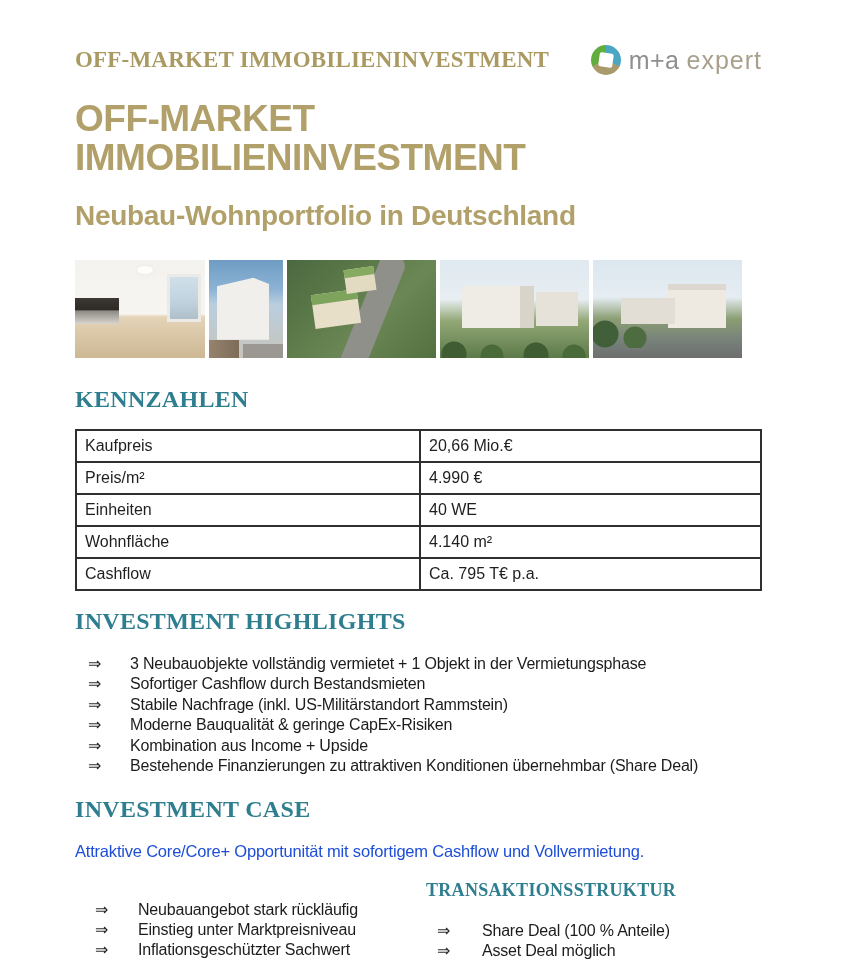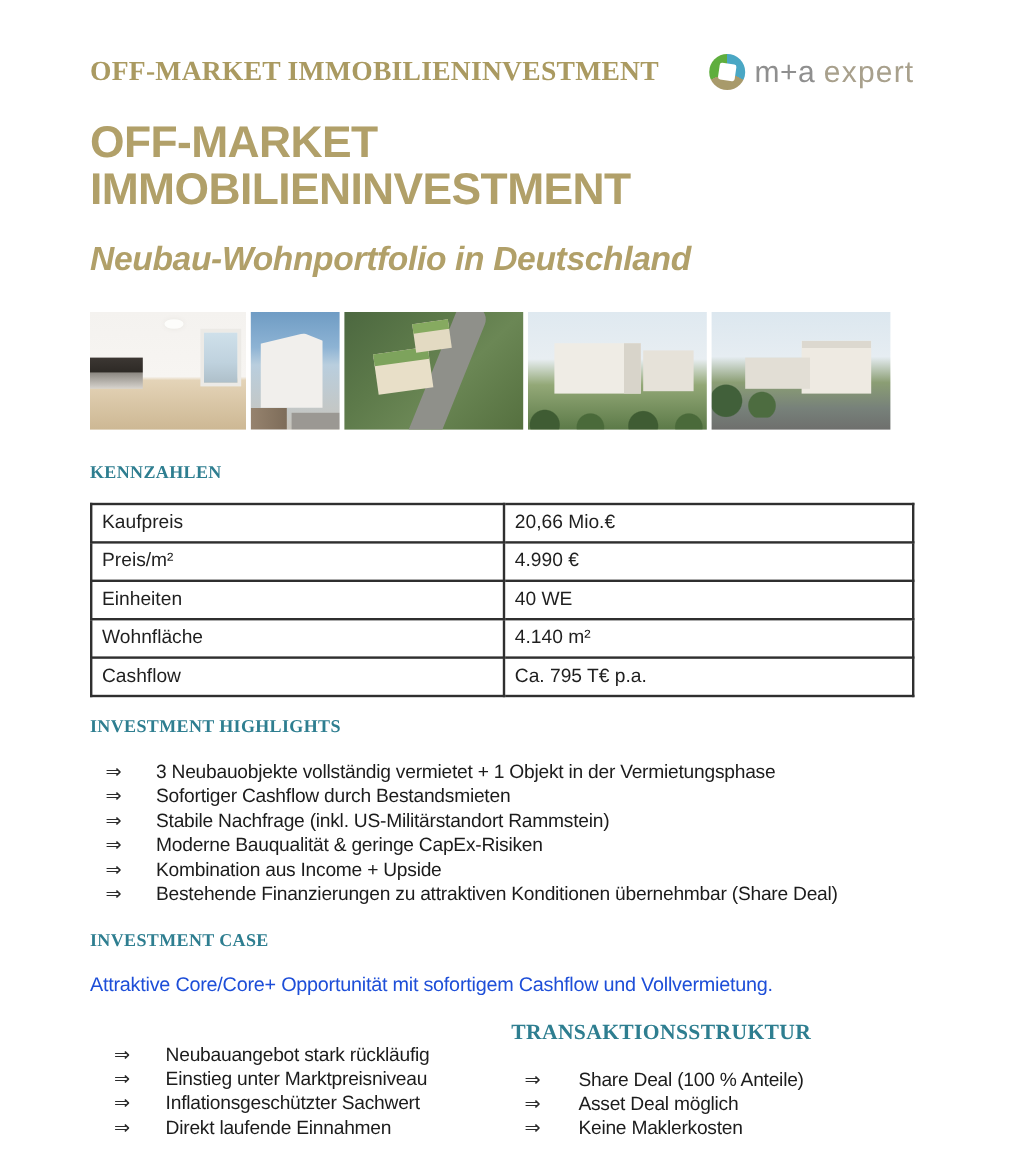--- a/index.html
+++ b/index.html
@@ -26,21 +26,21 @@
   }
   .logo-text { font-size:25px; line-height:1; display:flex; gap:7px; align-items:baseline; }
   .logo-m { color:#8f8f8f; letter-spacing:0.5px; }
   .logo-e { color:#a8a08c; letter-spacing:1px; }
   
   .main-title {
     margin-top:25px; font-size:37px; font-weight:700; color:#b1a069;
     letter-spacing:-0.5px; line-height:1.05;
   }
   .subtitle {
-    margin-top:22px; font-size:28px; font-weight:700; color:#b1a069; letter-spacing:-0.3px;font-style:italic;
+    margin-top:22px; font-size:28px; font-weight:700; color:#b1a069; letter-spacing:-0.3px;
   }
   
   .photos { margin-top:28px; display:flex; gap:4px; height:98px; }
   .photo { position:relative; height:98px; overflow:hidden; flex:0 0 auto; }
   .photo .shape { position:absolute; }
   .photo-1 { width:130px;
     background:linear-gradient(180deg,#f4f2ef 0%,#f7f5f2 55%,#e4d4b8 58%,#d9c6a6 78%,#cdb894 100%); }
   .photo-1 .kitchen { left:0; top:38px; width:44px; height:26px;
     background:linear-gradient(180deg,#3c3733 0%,#2e2a26 45%,#8e8a84 50%,#d8d4ce 100%); }
   .photo-1 .window { right:4px; top:14px; width:34px; height:48px;
@@ -76,21 +76,21 @@
   .photo-5 { width:149px;
     background:linear-gradient(180deg,#dce7ef 0%,#e6edf2 38%,#8b9e74 60%,#77817a 82%,#6e6f6d 100%); }
   .photo-5 .bldg1 { right:16px; top:24px; width:58px; height:44px; background:#eeeae2;
     box-shadow:inset 0 6px 0 #dcd8cf; }
   .photo-5 .bldg2 { left:28px; top:38px; width:54px; height:26px; background:#e2ded5; }
   .photo-5 .trees { left:0; bottom:10px; width:60px; height:34px;
     background:radial-gradient(circle at 12px 20px,#41603a 13px,transparent 14px),
                radial-gradient(circle at 42px 24px,#4d6c40 11px,transparent 12px); }
   
   .section-heading {
-    font-family:"Liberation Serif", serif; font-weight:700; font-size:15px;
+    font-family:"Liberation Serif", serif; font-weight:700; font-size:24px;
     color:#2e7e90; letter-spacing:0.3px;
   }
   .kennzahlen-heading { margin-top:28px; }
   table.kpi {
     margin-top:16px; width:687px; border-collapse:collapse;
     font-size:16px; color:#1f1f1f;
   }
   table.kpi td { border:2px solid #2f2f2f; height:29px; padding:6px 8px; vertical-align:middle; }
   table.kpi td.label { width:344px; }
   .highlights-heading { margin-top:17px; }

